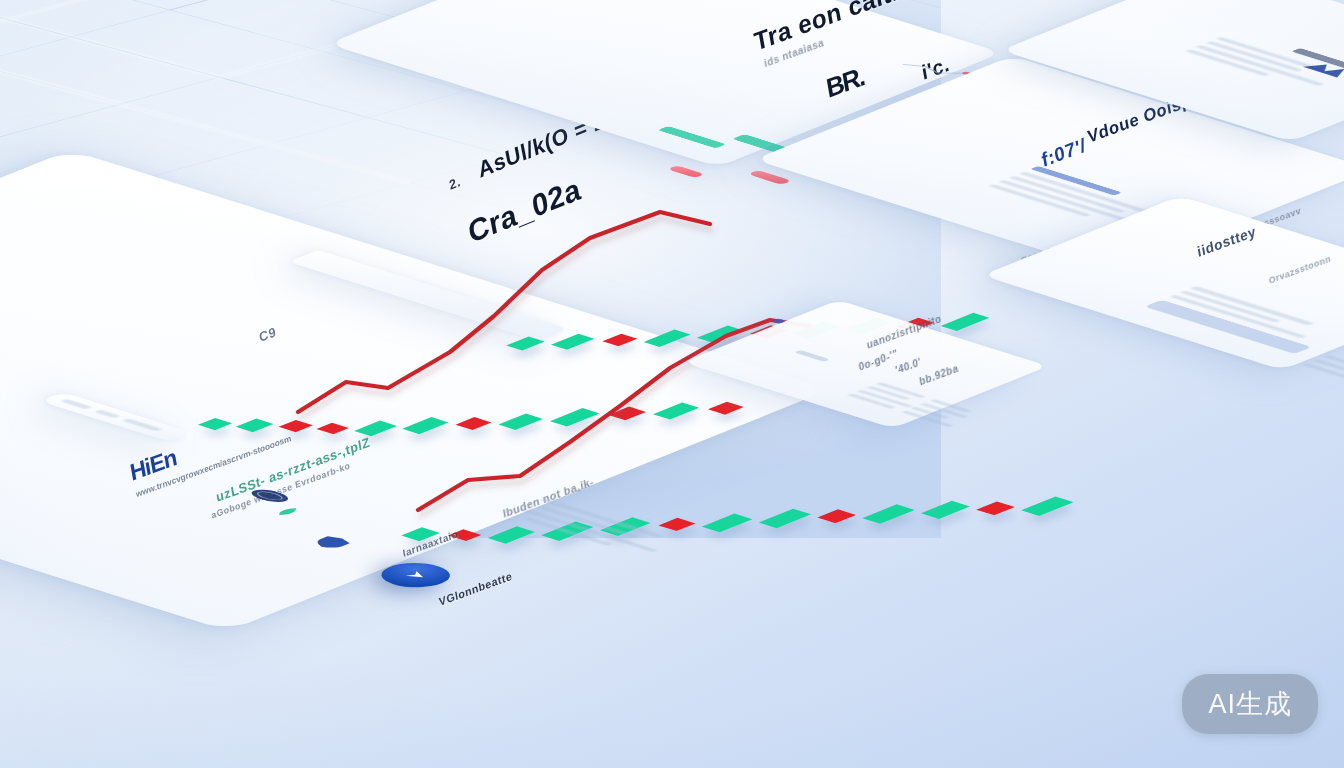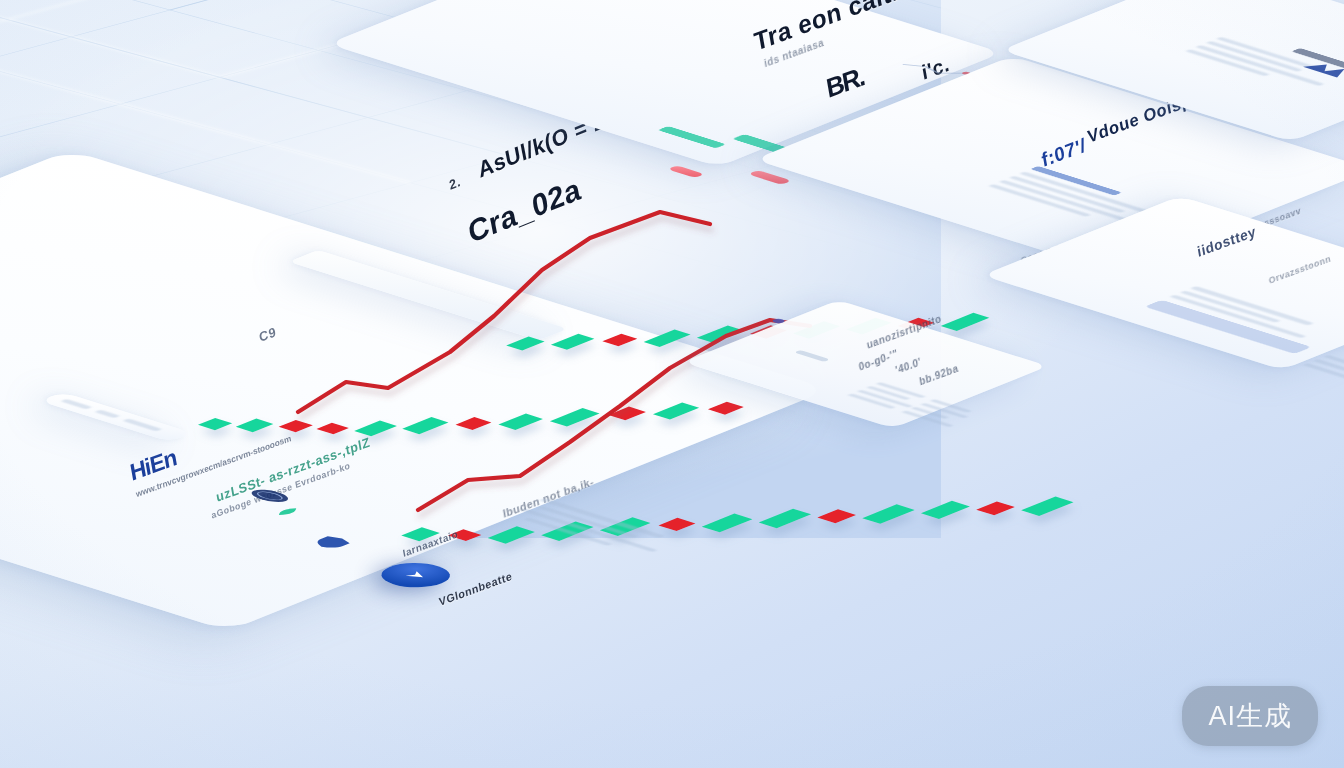--- a/index.html
+++ b/index.html
@@ -41,21 +41,21 @@
   .glyph{position:absolute;color:#101a2e;font-weight:700;white-space:nowrap;
     letter-spacing:.5px;text-shadow:0 1px 1px rgba(255,255,255,.8);}
   .glyph.sm{font-weight:600;color:#31415e;}
 
   .chip{position:absolute;border-radius:999px;}
   .chip.blue{background:linear-gradient(140deg,#2f5fcf,#17397f);box-shadow:0 4px 9px rgba(30,70,150,.4);}
   .chip.red{background:linear-gradient(140deg,#ff7a86,#ec4857);opacity:.85;}
 
   
   .watermark{
-    position:absolute;right:26px;bottom:22px;
+    position:absolute;right:26px;bottom:34px;
     padding:12px 26px;border-radius:26px;
     background:rgba(125,140,158,.55);
     color:rgba(255,255,255,.92);
     font-size:27px;letter-spacing:1px;
     display:flex;align-items:center;justify-content:flex-end;
     box-shadow:0 2px 10px rgba(90,110,140,.25);
   }
   .sr{position:absolute;width:1px;height:1px;overflow:hidden;clip:rect(0 0 0 0);}
 </style>
 </head>

